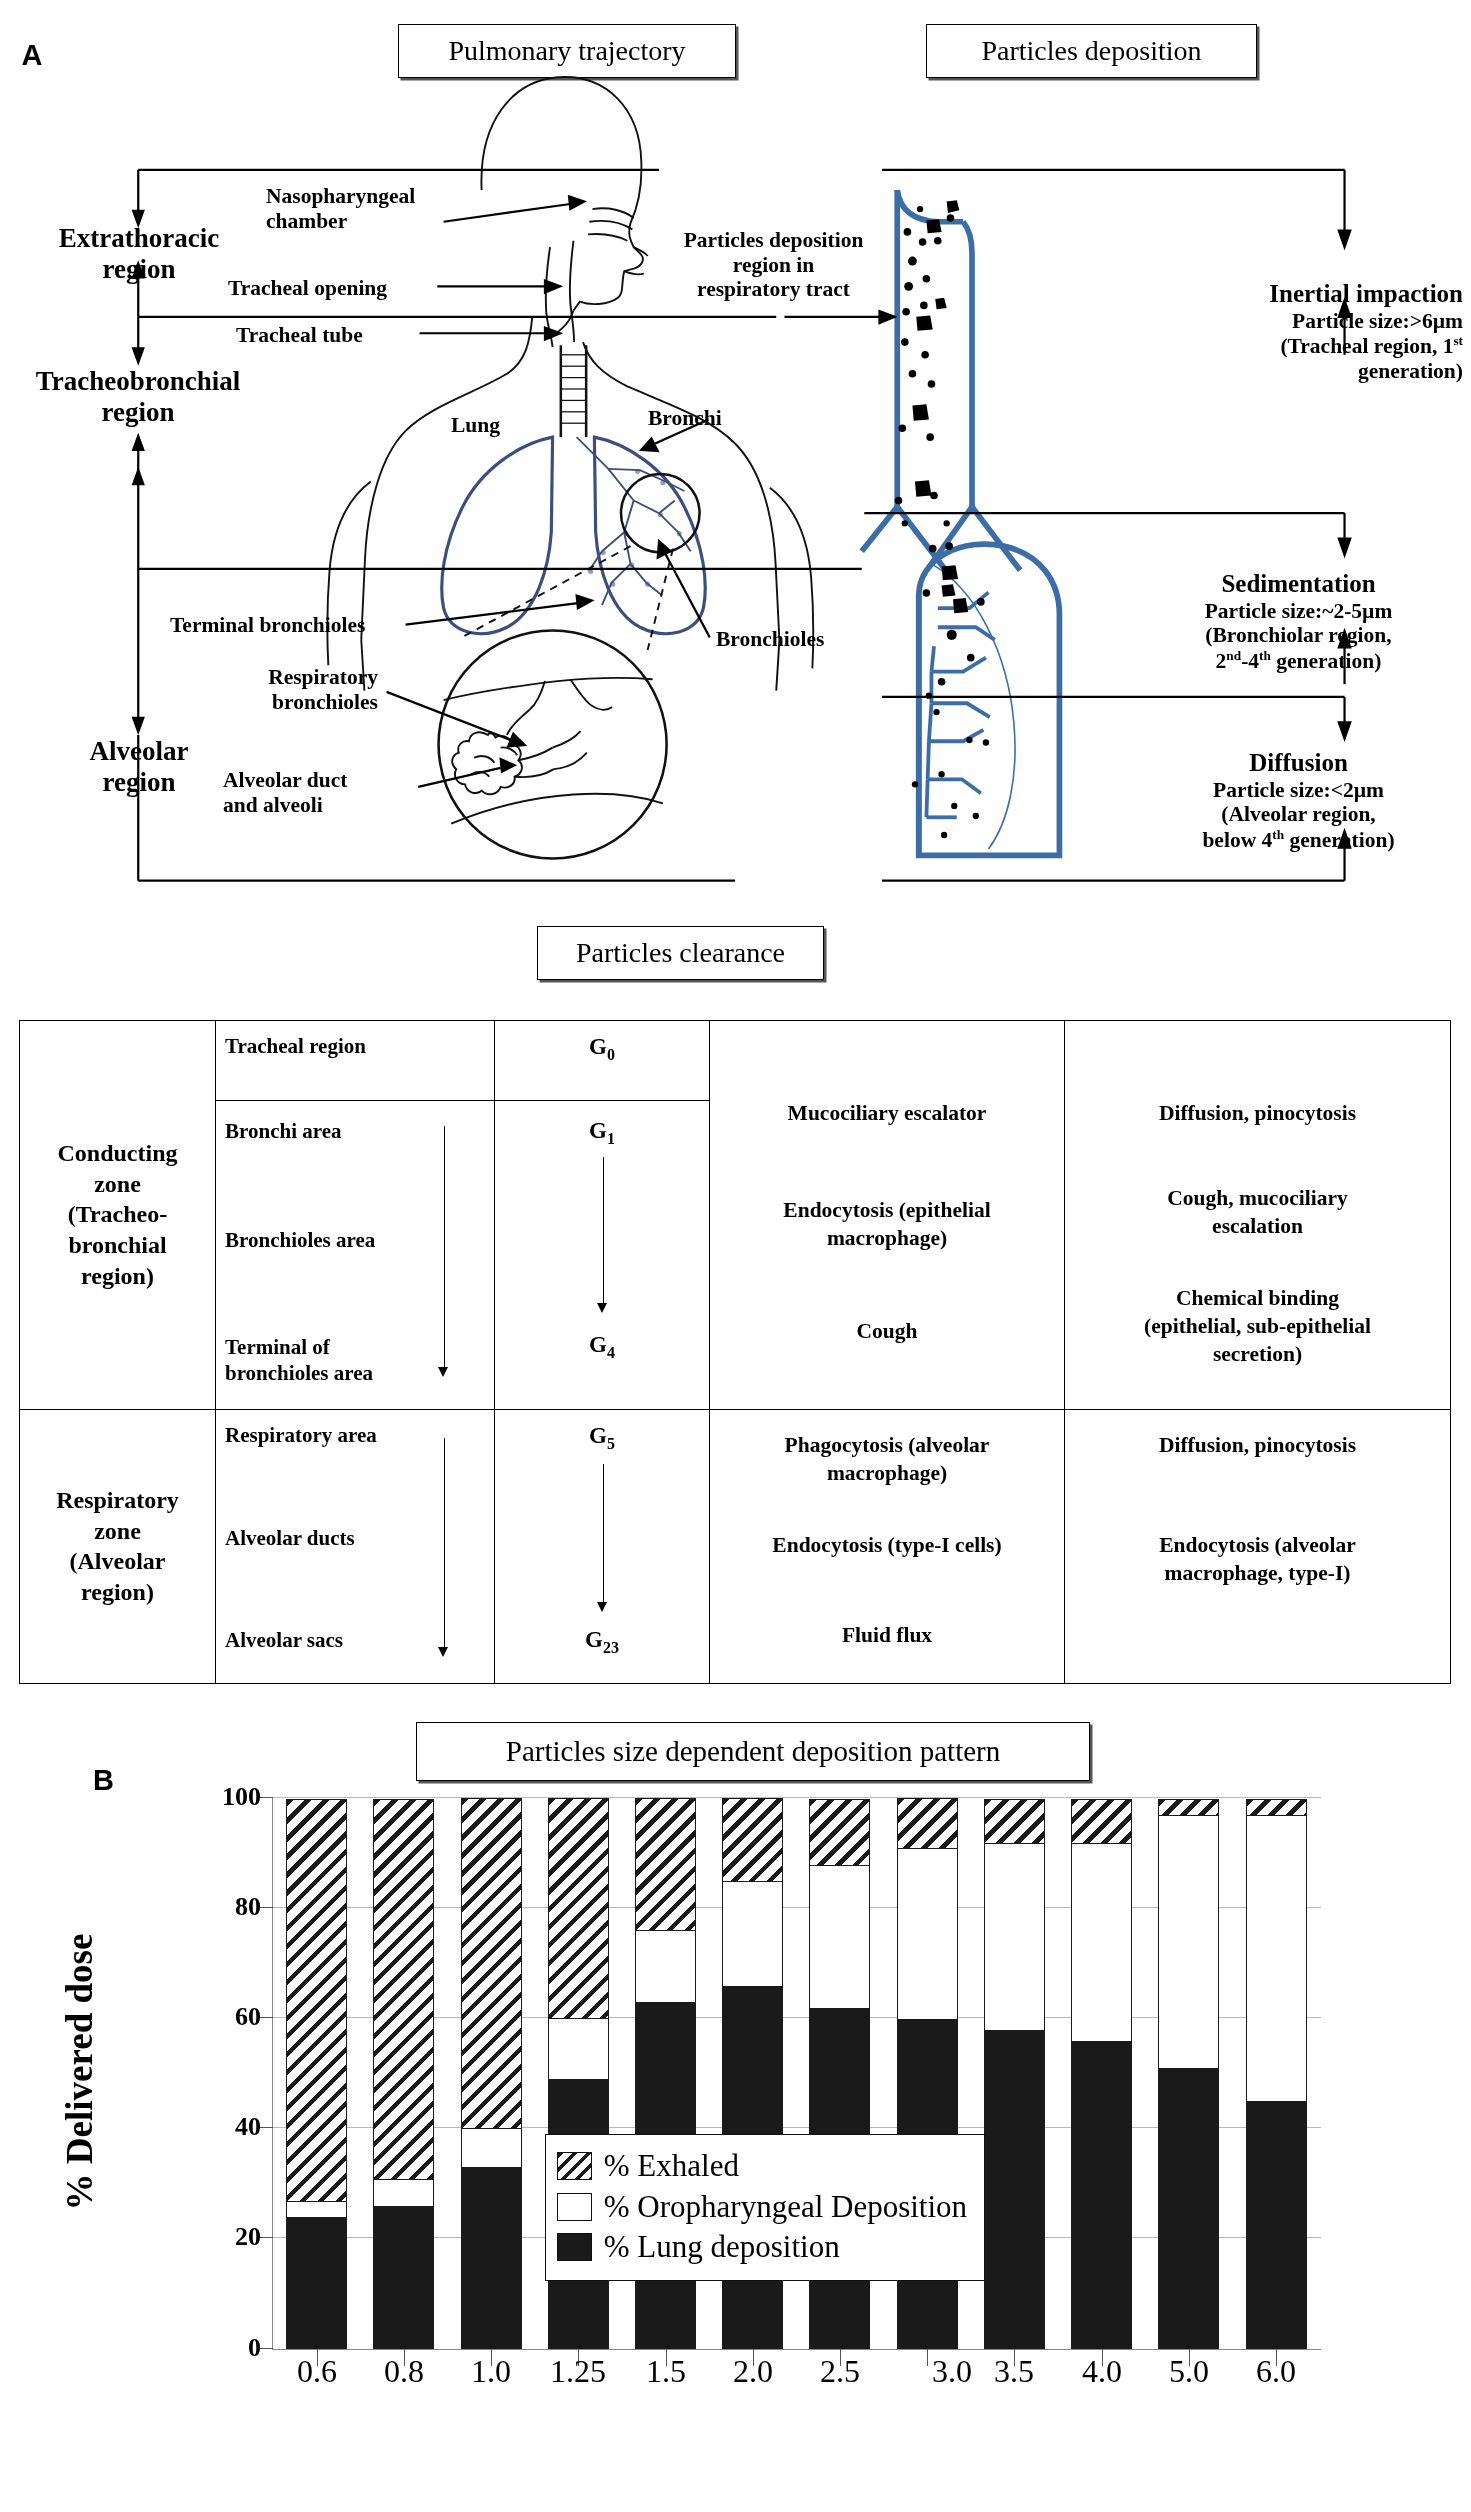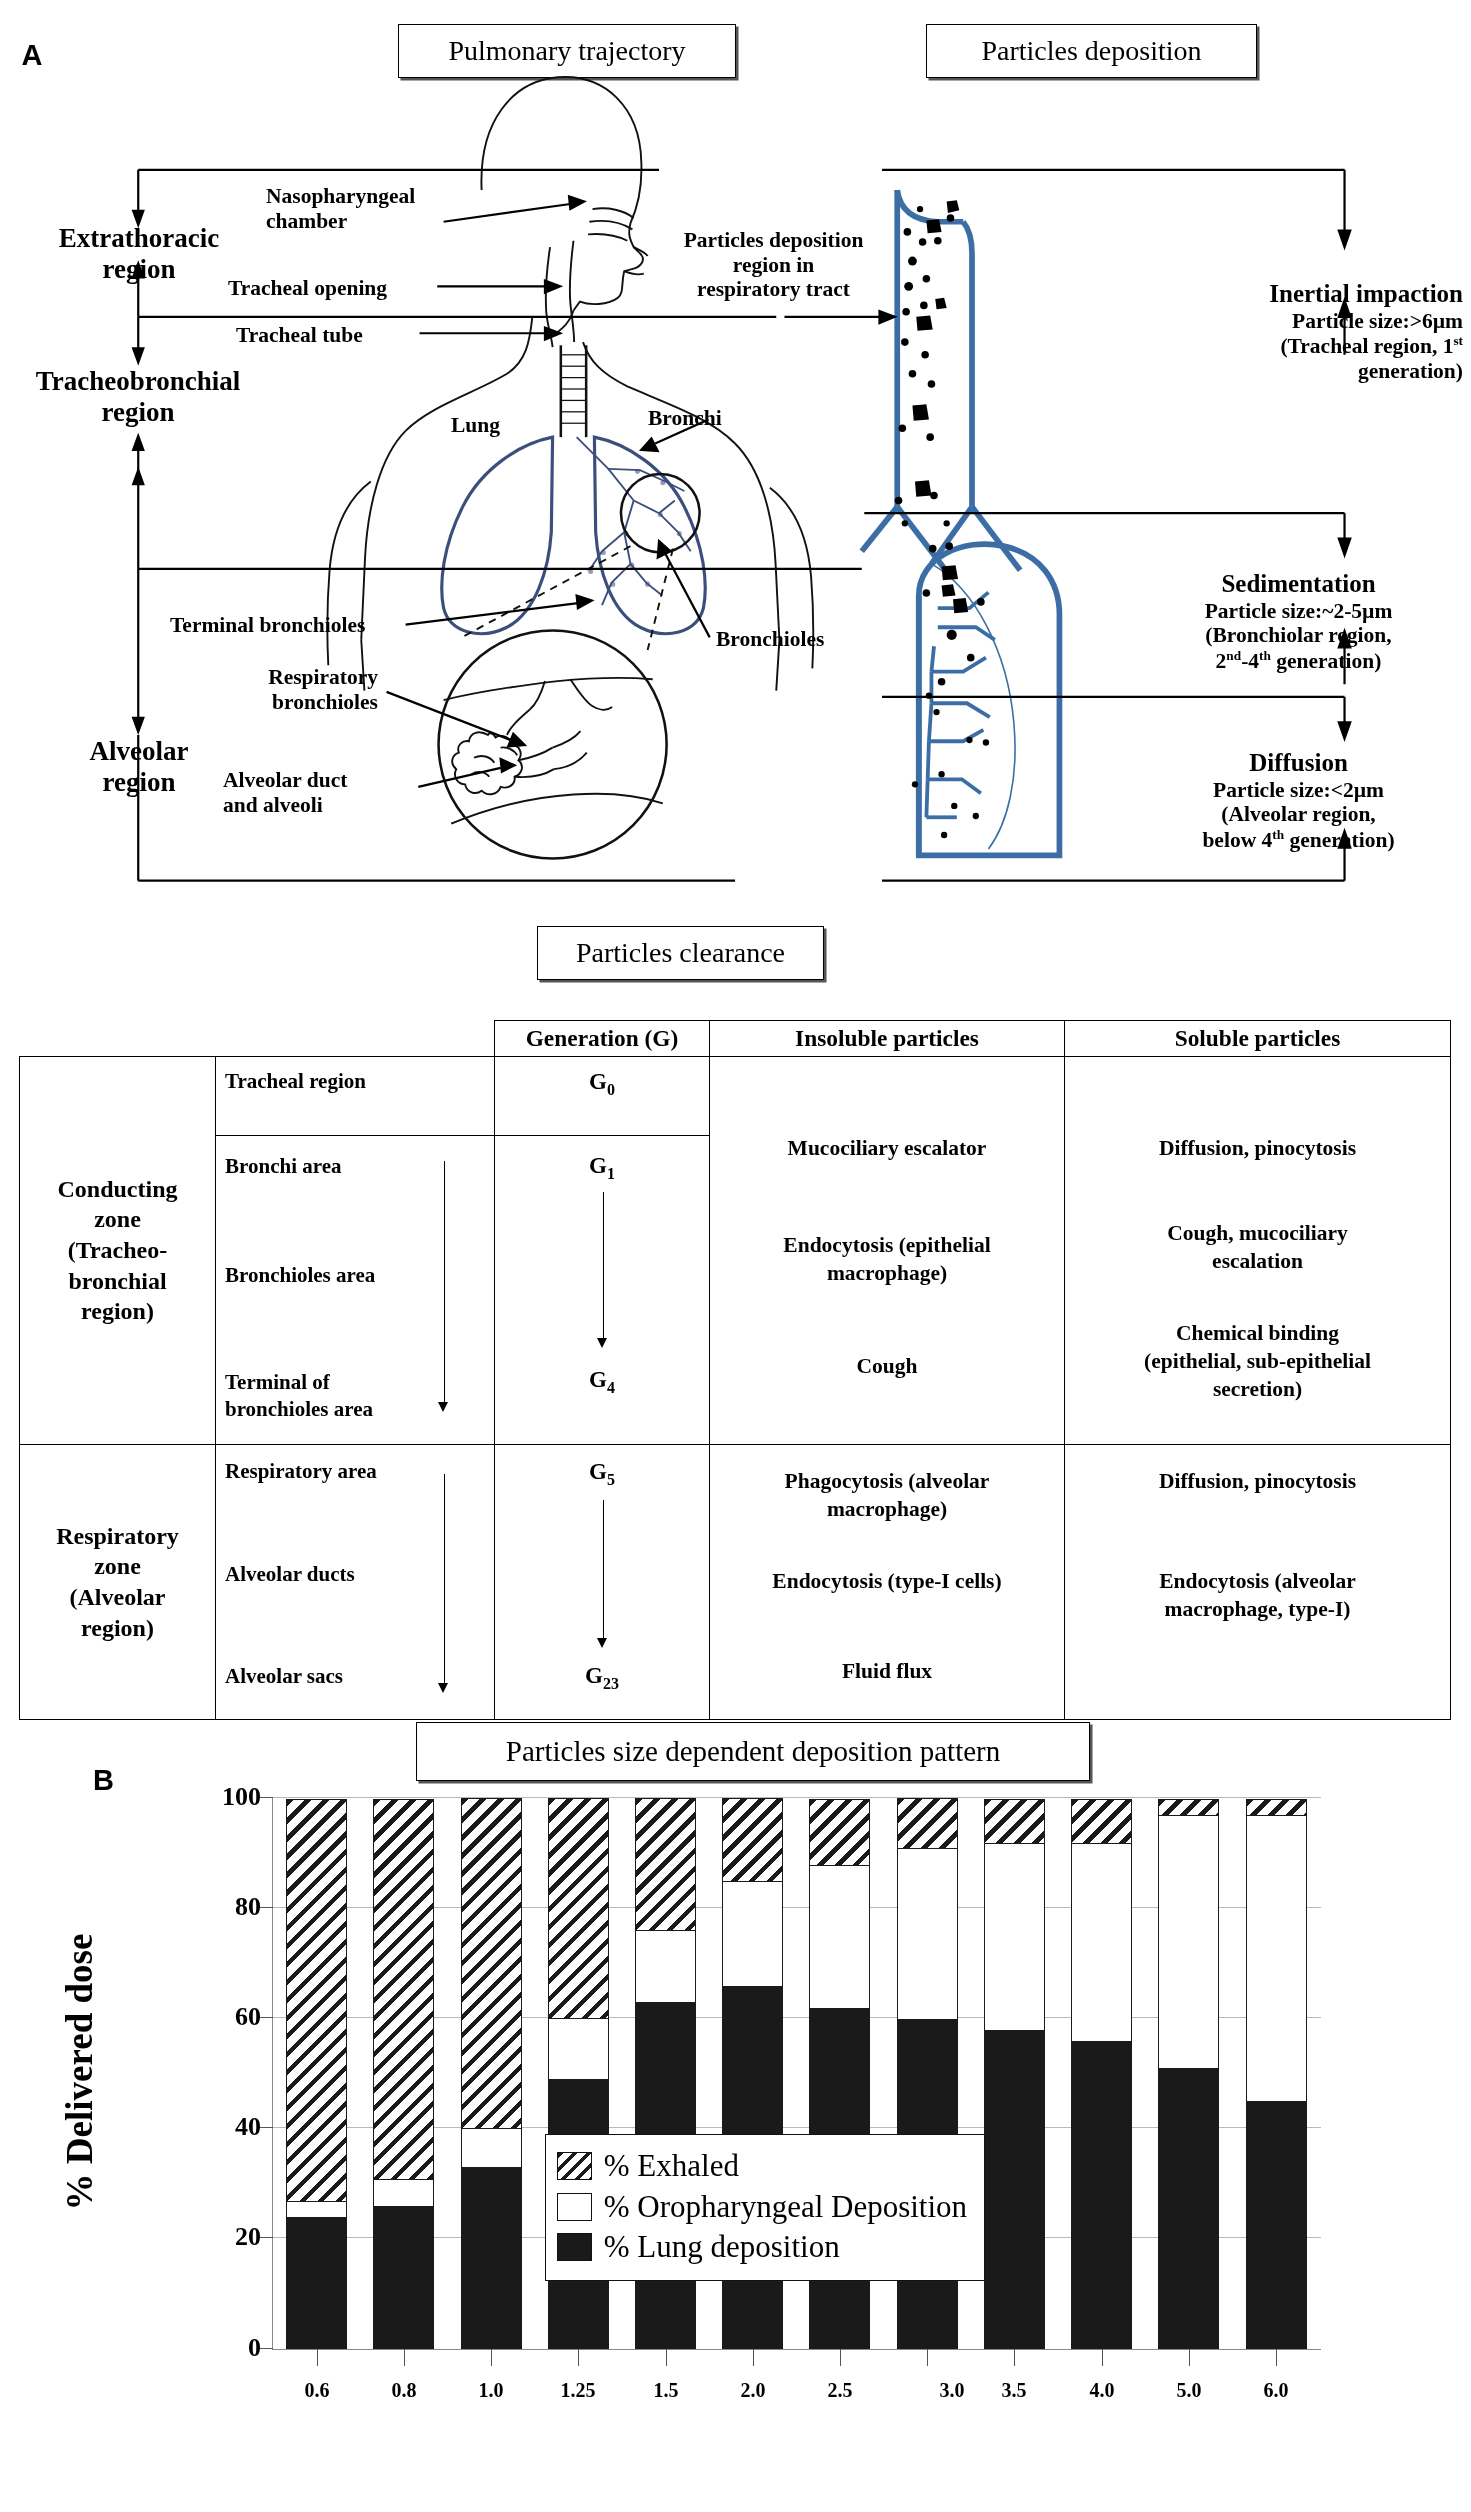--- a/index.html
+++ b/index.html
@@ -52,21 +52,21 @@
   .ylabel-t{position:absolute;right:100%;margin-right:12px;transform:translateY(-50%);font-size:26px;font-family:"Liberation Serif",serif;font-weight:bold;white-space:nowrap;}
   .bar{position:absolute;bottom:0;display:flex;flex-direction:column;justify-content:flex-end;}
   .seg{width:100%;box-sizing:border-box;border:1.3px solid #1a1a1a;border-bottom:none;}
   .seg.lung{background:#1a1a1a;border-color:#1a1a1a;}
   .seg.oro{background:#fff;}
   .seg.exh{
     background-color:#fff;
     background-image:repeating-linear-gradient(135deg,#1a1a1a 0,#1a1a1a 4.4px,#fff 4.4px,#fff 12.7px);
   }
   .xtick{position:absolute;top:100%;width:1.3px;height:16.5px;background:#555;}
-  .xlab{position:absolute;top:100%;margin-top:30px;transform:translateX(-50%);font-size:20px;font-family:"Liberation Serif",serif;font-weight:bold;white-space:nowrap;}
+  .xlab{position:absolute;top:100%;margin-top:4px;transform:translateX(-50%);font-size:32px;font-family:"Liberation Serif",serif;font-weight:normal;white-space:nowrap;}
   #ylabel-axis{
     position:absolute;left:79px;top:323px;transform:translate(-50%,-50%) rotate(-90deg);
     font-size:37px;font-family:"Liberation Serif",serif;font-weight:bold;white-space:nowrap;
   }
   #xlabel-axis{position:absolute;left:795px;top:708px;transform:translateX(-50%);
     font-size:37px;font-family:"Liberation Serif",serif;font-weight:bold;white-space:nowrap;}
 
   #legend{
     position:absolute;left:545px;top:2134px;background:#fff;border:1.9px solid #111;
     padding:9px 16.5px 10px 11.4px;z-index:20;
@@ -401,27 +401,20 @@
 
 <table id="clearance-table">
   <colgroup>
     <col style="width:196px">
       <col style="width:279px">
       <col style="width:215px">
       <col style="width:355px">
       <col style="width:386px">
   </colgroup>
   <tbody>
-      <tr>
-    <td class="th-blank2"></td>
-    <td class="th-blank2"></td>
-    <td class="hdr" style="border-bottom:1.9px solid #000;">Generation (G)</td>
-    <td class="hdr" style="border-bottom:1.9px solid #000;">Insoluble particles</td>
-    <td class="hdr" style="border-bottom:1.9px solid #000;">Soluble particles</td>
-  </tr>
 
   <tr>
     <td class="zone-cell" style="height:380px;">
       <div>Conducting</div>
       <div>zone</div>
       <div>(Tracheo-</div>
       <div>bronchial</div>
       <div>region)</div>
     </td>
 

